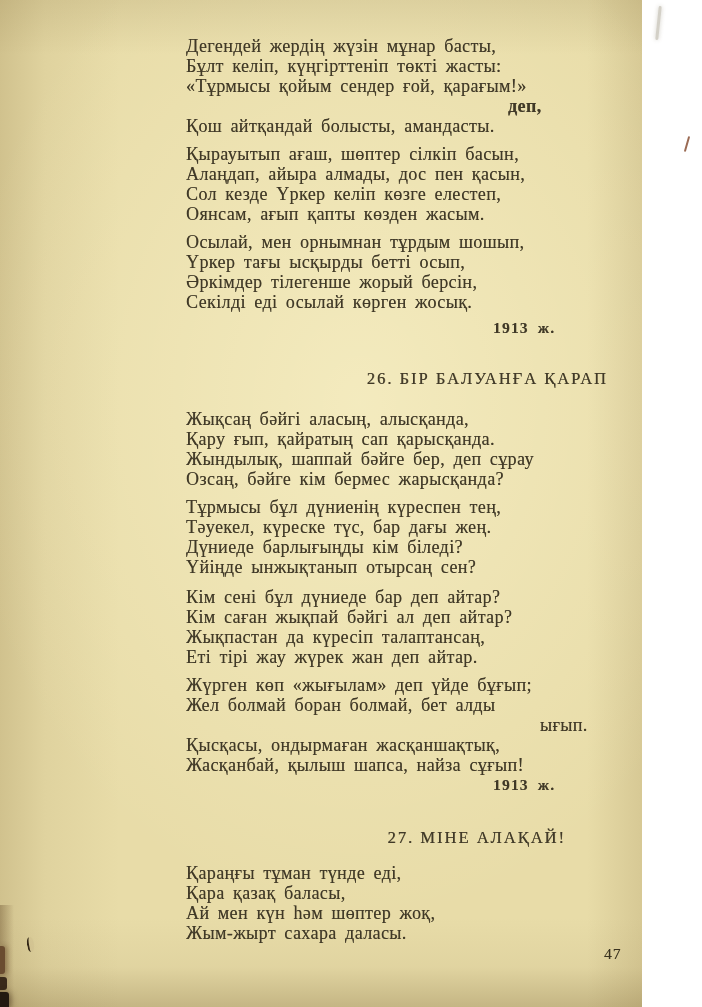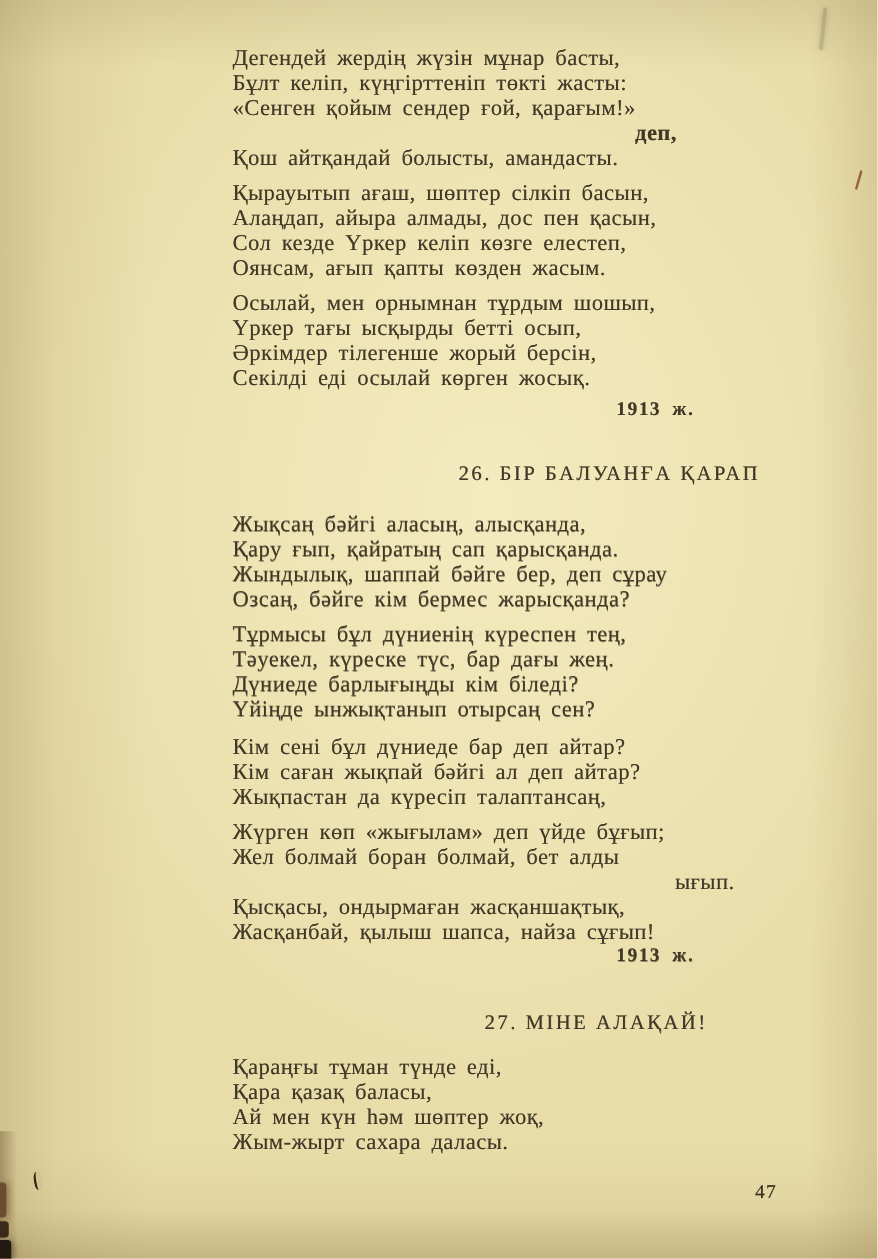--- a/index.html
+++ b/index.html
@@ -3,21 +3,21 @@
 <meta charset="utf-8">
 <style>
   html, body { margin: 0; padding: 0; }
   body {
     width: 702px; height: 1007px;
     font-family: "Liberation Serif", "DejaVu Serif", serif;
     overflow: hidden;
   }
   .page {
     position: relative;
-    width: 702px; height: 1007px;
+    width: 642px; height: 1007px;
     background-color: #e8dca8;
     background-image:
       radial-gradient(ellipse 560px 720px at 56% 40%, rgba(255,249,212,0.50), rgba(255,249,212,0) 72%),
       linear-gradient(90deg, rgba(125,100,48,0.22), rgba(125,100,48,0.08) 45px, rgba(125,100,48,0) 120px),
       linear-gradient(270deg, rgba(125,100,48,0.16), rgba(125,100,48,0) 55px),
       linear-gradient(0deg, rgba(105,82,38,0.28), rgba(105,82,38,0.06) 40px, rgba(105,82,38,0) 90px),
       linear-gradient(180deg, rgba(120,100,55,0.14), rgba(120,100,55,0) 55px);
     color: #403927;
   }
   .text-block {
@@ -107,21 +107,21 @@
 </head>
 <body>
 
 <div class="page">
 
   <div class="text-block">
 
     <div>
       <div class="line">Дегендей жердің жүзін мұнар басты,</div>
       <div class="line">Бұлт келіп, күңгірттеніп төкті жасты:</div>
-      <div class="line">«Сенген қойым сендер ғой, қарағым!»</div>
+      <div class="line">«Тұрмысы қойым сендер ғой, қарағым!»</div>
       <div class="line hang-dep">деп,</div>
       <div class="line">Қош айтқандай болысты, амандасты.</div>
     </div>
 
     <div class="mt-stanza">
       <div class="line">Қырауытып ағаш, шөптер сілкіп басын,</div>
       <div class="line">Алаңдап, айыра алмады, дос пен қасын,</div>
       <div class="line">Сол кезде Үркер келіп көзге елестеп,</div>
       <div class="line">Оянсам, ағып қапты көзден жасым.</div>
     </div>
@@ -148,20 +148,21 @@
       <div class="line">Тұрмысы бұл дүниенің күреспен тең,</div>
       <div class="line">Тәуекел, күреске түс, бар дағы жең.</div>
       <div class="line">Дүниеде барлығыңды кім біледі?</div>
       <div class="line">Үйіңде ынжықтанып отырсаң сен?</div>
     </div>
 
     <div class="mt-stanza-3">
       <div class="line">Кім сені бұл дүниеде бар деп айтар?</div>
       <div class="line">Кім саған жықпай бәйгі ал деп айтар?</div>
       <div class="line">Жықпастан да күресіп талаптансаң,</div>
+      <div class="line">Еті тірі жау жүрек жан деп айтар.</div>
     </div>
 
     <div class="mt-stanza">
       <div class="line">Жүрген көп «жығылам» деп үйде бұғып;</div>
       <div class="line">Жел болмай боран болмай, бет алды</div>
       <div class="line hang-ygyp">ығып.</div>
       <div class="line">Қысқасы, ондырмаған жасқаншақтық,</div>
       <div class="line">Жасқанбай, қылыш шапса, найза сұғып!</div>
     </div>
 

